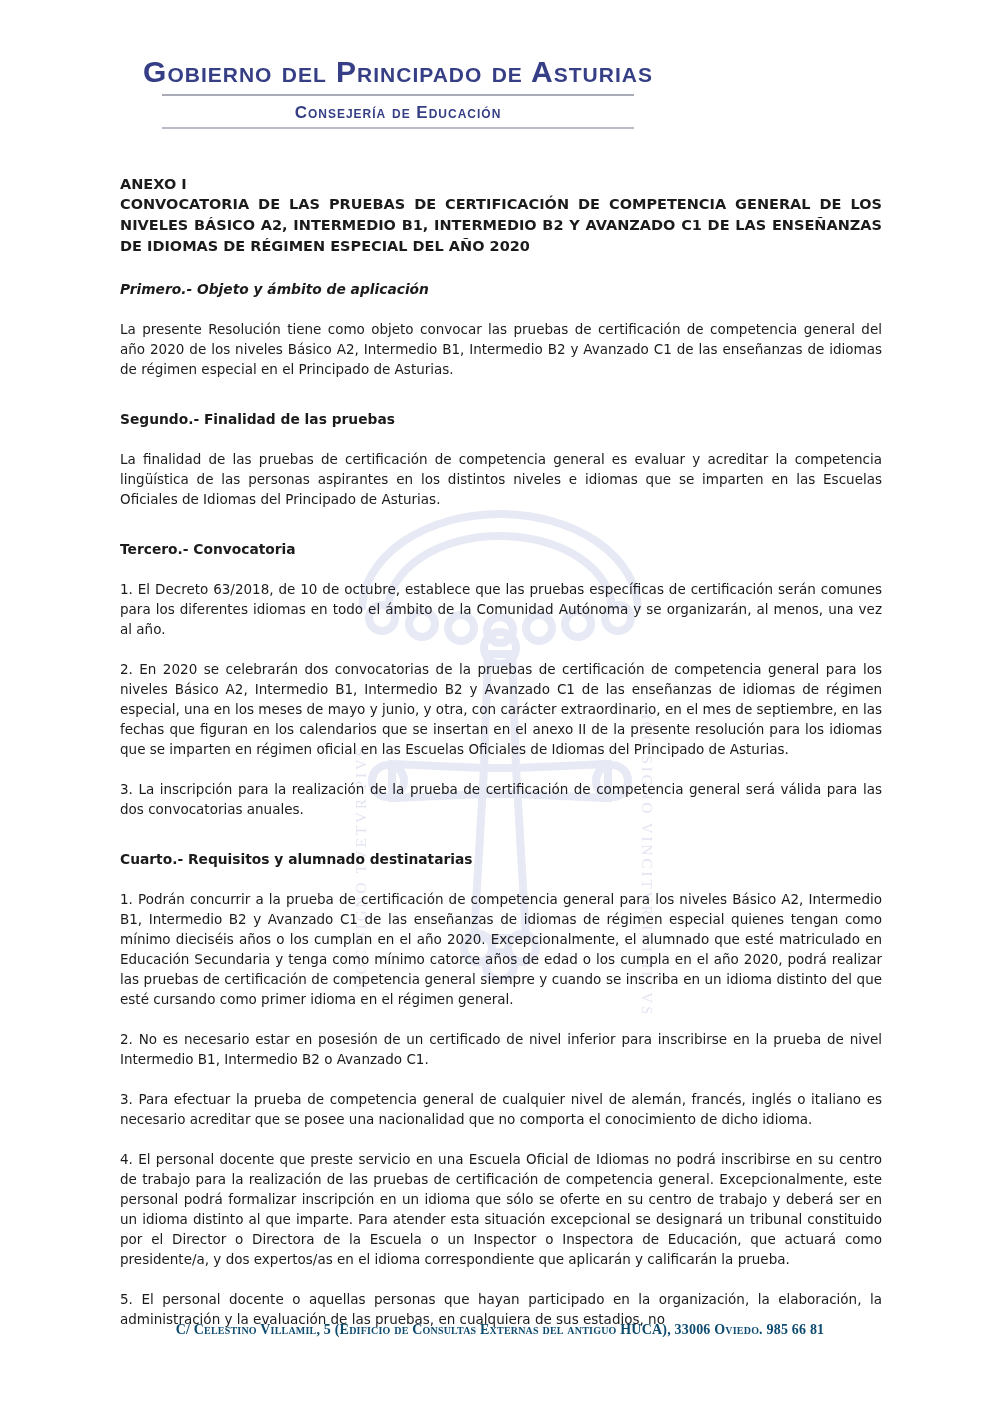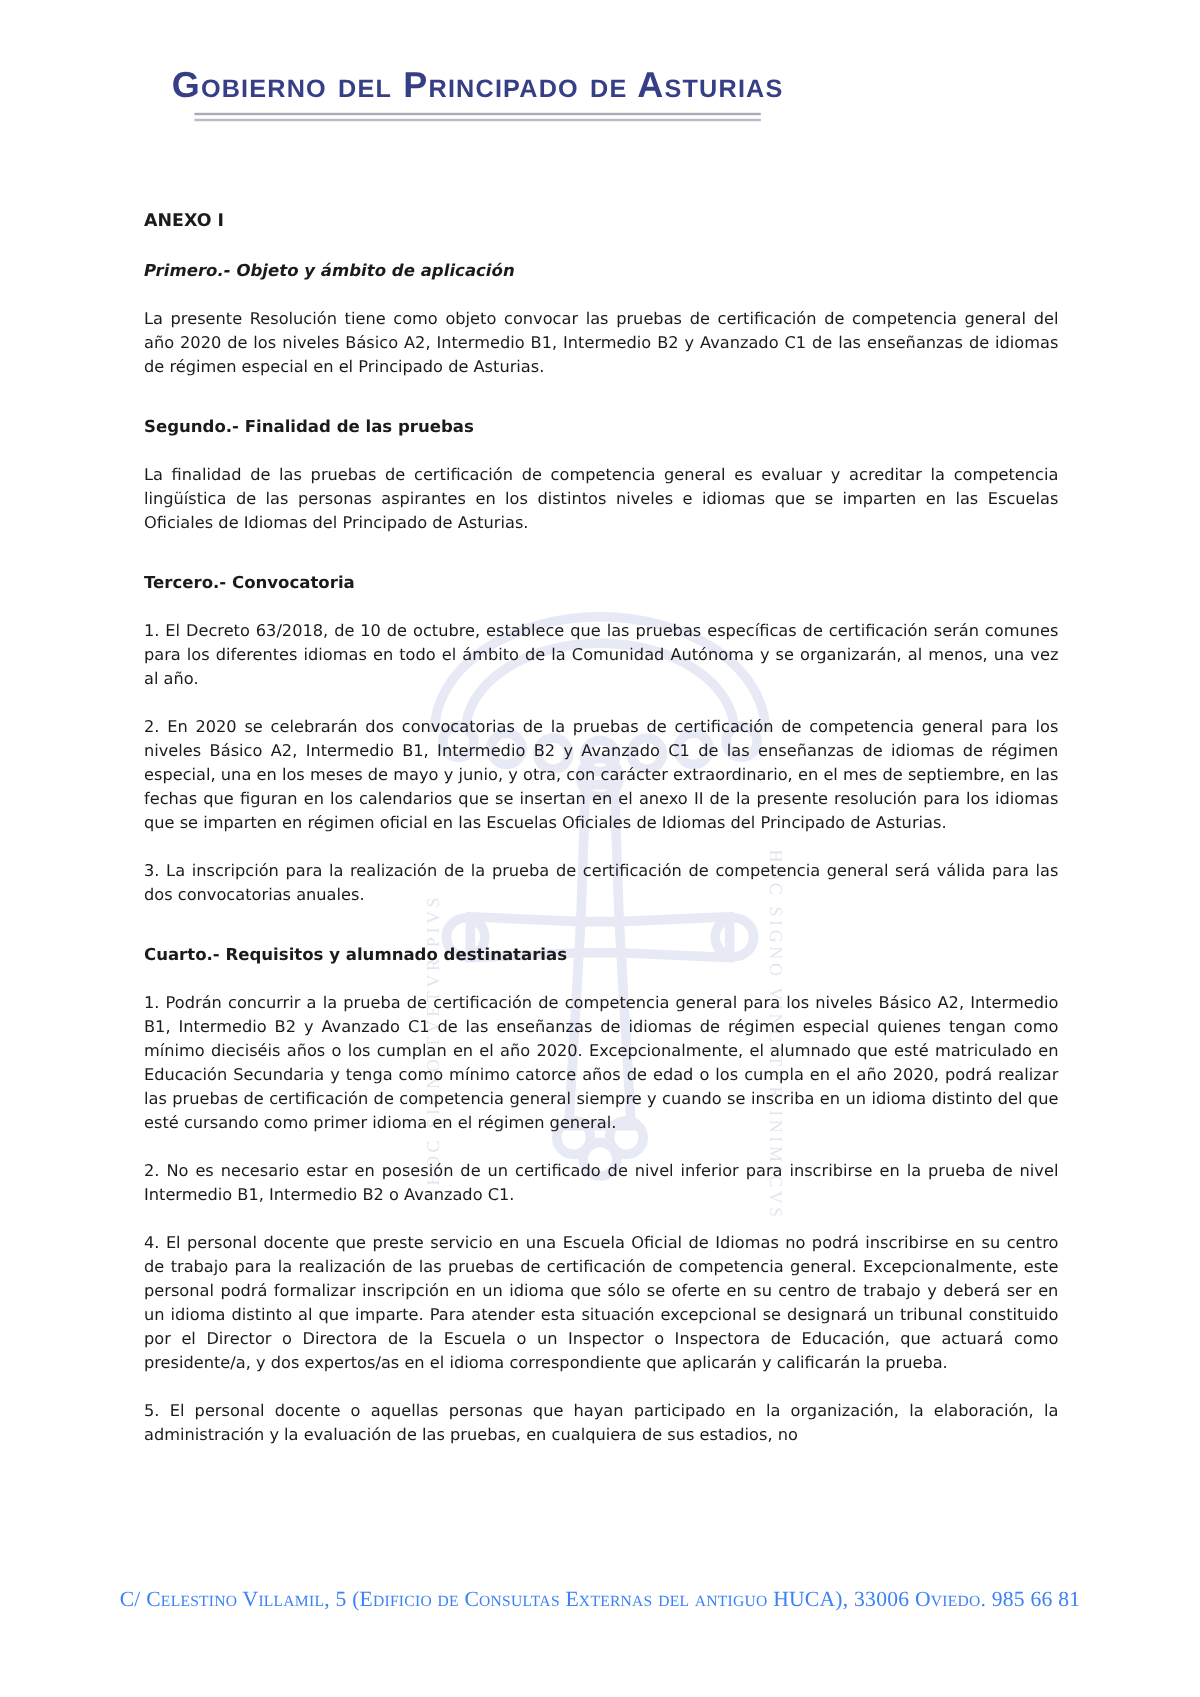--- a/index.html
+++ b/index.html
@@ -87,23 +87,24 @@
   
   .doc-footer{
     position:absolute;
     left:0;top:1322px;width:1000px;
     text-align:center;
     z-index:2;
   }
   .footer-address{
     font-family:"Liberation Serif",serif;
     font-variant:small-caps;
-    font-size:18px;
+    font-size:14px;
     letter-spacing:.2px;
-    color:#3b82f6;
+    color:#0c4a6e;
+    font-weight:bold;
   }
 </style>
 </head>
 <body>
 
 <div class="watermark">
   <svg width="340" height="545" viewBox="0 0 340 545" xmlns="http://www.w3.org/2000/svg">
     <g fill="none" stroke="#e7e9f5" stroke-width="8">
 
       <path d="M 32 142 A 138 96 0 0 1 308 142"></path>
@@ -131,39 +132,42 @@
     <g fill="#e2e4f2" font-family="Liberation Serif, serif" font-size="15" letter-spacing="3">
       <text x="0" y="0" transform="translate(36 520) rotate(-90)">HOC SIGNO TVETVR PIVS</text>
       <text x="0" y="0" transform="translate(312 240) rotate(90)">HOC SIGNO VINCITVR INIMICVS</text>
     </g>
   </svg>
 </div>
 
 <header class="letterhead">
   <div class="org-name">Gobierno del Principado de Asturias</div>
   <div class="rule"></div>
+  <div class="dept-name">Consejería de Educación</div>
   <div class="rule light"></div>
 </header>
 
 <main class="doc-body">
   <h1 class="annex">ANEXO I</h1>
+  <p class="doc-title">CONVOCATORIA DE LAS PRUEBAS DE CERTIFICACIÓN DE COMPETENCIA GENERAL DE LOS NIVELES BÁSICO A2, INTERMEDIO B1, INTERMEDIO B2 Y AVANZADO C1 DE LAS ENSEÑANZAS DE IDIOMAS DE RÉGIMEN ESPECIAL DEL AÑO 2020</p>
 
   <h2 class="sec first">Primero.- Objeto y ámbito de aplicación</h2>
   <p class="para">La presente Resolución tiene como objeto convocar las pruebas de certificación de competencia general del año 2020 de los niveles Básico A2, Intermedio B1, Intermedio B2 y Avanzado C1 de las enseñanzas de idiomas de régimen especial en el Principado de Asturias.</p>
 
   <h2 class="sec">Segundo.- Finalidad de las pruebas</h2>
   <p class="para">La finalidad de las pruebas de certificación de competencia general es evaluar y acreditar la competencia lingüística de las personas aspirantes en los distintos niveles e idiomas que se imparten en las Escuelas Oficiales de Idiomas del Principado de Asturias.</p>
 
   <h2 class="sec">Tercero.- Convocatoria</h2>
   <p class="para">1. El Decreto 63/2018, de 10 de octubre, establece que las pruebas específicas de certificación serán comunes para los diferentes idiomas en todo el ámbito de la Comunidad Autónoma y se organizarán, al menos, una vez al año.</p>
   <p class="para">2. En 2020 se celebrarán dos convocatorias de la pruebas de certificación de competencia general para los niveles Básico A2, Intermedio B1, Intermedio B2 y Avanzado C1 de las enseñanzas de idiomas de régimen especial, una en los meses de mayo y junio, y otra, con carácter extraordinario, en el mes de septiembre, en las fechas que figuran en los calendarios que se insertan en el anexo II de la presente resolución para los idiomas que se imparten en régimen oficial en las Escuelas Oficiales de Idiomas del Principado de Asturias.</p>
   <p class="para">3. La inscripción para la realización de la prueba de certificación de competencia general será válida para las dos convocatorias anuales.</p>
 
   <h2 class="sec">Cuarto.- Requisitos y alumnado destinatarias</h2>
   <p class="para">1. Podrán concurrir a la prueba de certificación de competencia general para los niveles Básico A2, Intermedio B1, Intermedio B2 y Avanzado C1 de las enseñanzas de idiomas de régimen especial quienes tengan como mínimo dieciséis años o los cumplan en el año 2020. Excepcionalmente, el alumnado que esté matriculado en Educación Secundaria y tenga como mínimo catorce años de edad o los cumpla en el año 2020, podrá realizar las pruebas de certificación de competencia general siempre y cuando se inscriba en un idioma distinto del que esté cursando como primer idioma en el régimen general.</p>
   <p class="para">2. No es necesario estar en posesión de un certificado de nivel inferior para inscribirse en la prueba de nivel Intermedio B1, Intermedio B2 o Avanzado C1.</p>
+  <p class="para">3. Para efectuar la prueba de competencia general de cualquier nivel de alemán, francés, inglés o italiano es necesario acreditar que se posee una nacionalidad que no comporta el conocimiento de dicho idioma.</p>
   <p class="para">4. El personal docente que preste servicio en una Escuela Oficial de Idiomas no podrá inscribirse en su centro de trabajo para la realización de las pruebas de certificación de competencia general. Excepcionalmente, este personal podrá formalizar inscripción en un idioma que sólo se oferte en su centro de trabajo y deberá ser en un idioma distinto al que imparte. Para atender esta situación excepcional se designará un tribunal constituido por el Director o Directora de la Escuela o un Inspector o Inspectora de Educación, que actuará como presidente/a, y dos expertos/as en el idioma correspondiente que aplicarán y calificarán la prueba.</p>
   <p class="para">5. El personal docente o aquellas personas que hayan participado en la organización, la elaboración, la administración y la evaluación de las pruebas, en cualquiera de sus estadios, no</p>
 </main>
 
 <footer class="doc-footer">
   <div class="footer-address">C/ Celestino Villamil, 5 (Edificio de Consultas Externas del antiguo HUCA), 33006 Oviedo. 985 66 81</div>
 </footer>
 
 </body></html>

